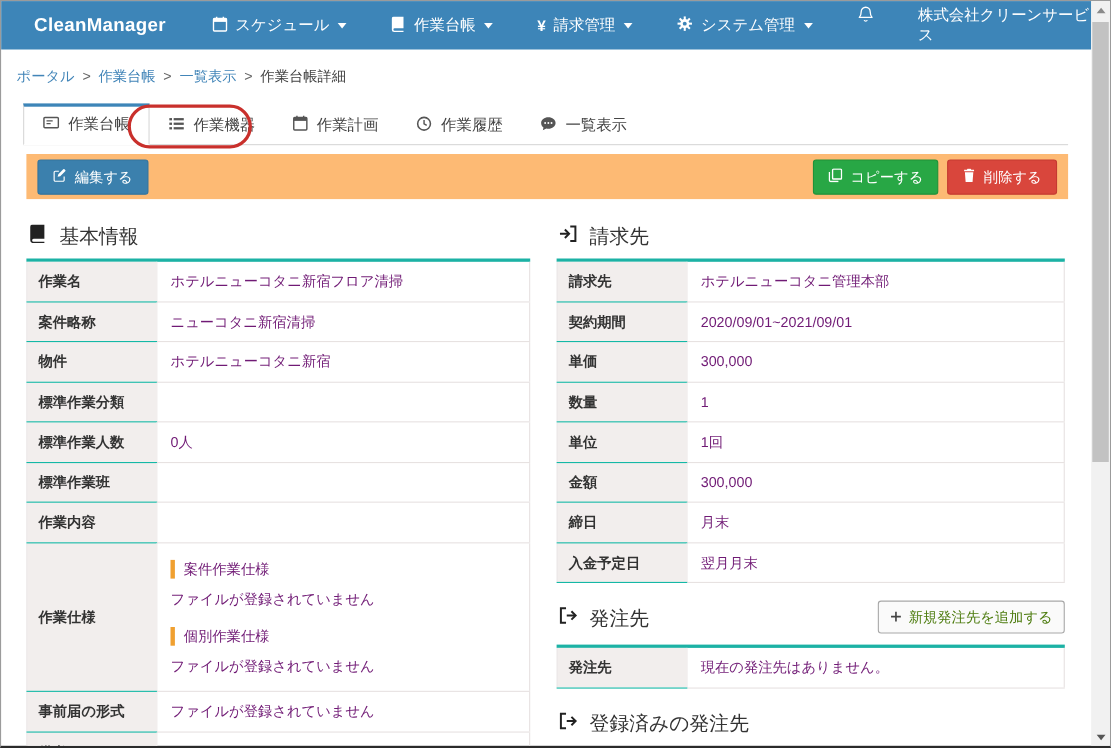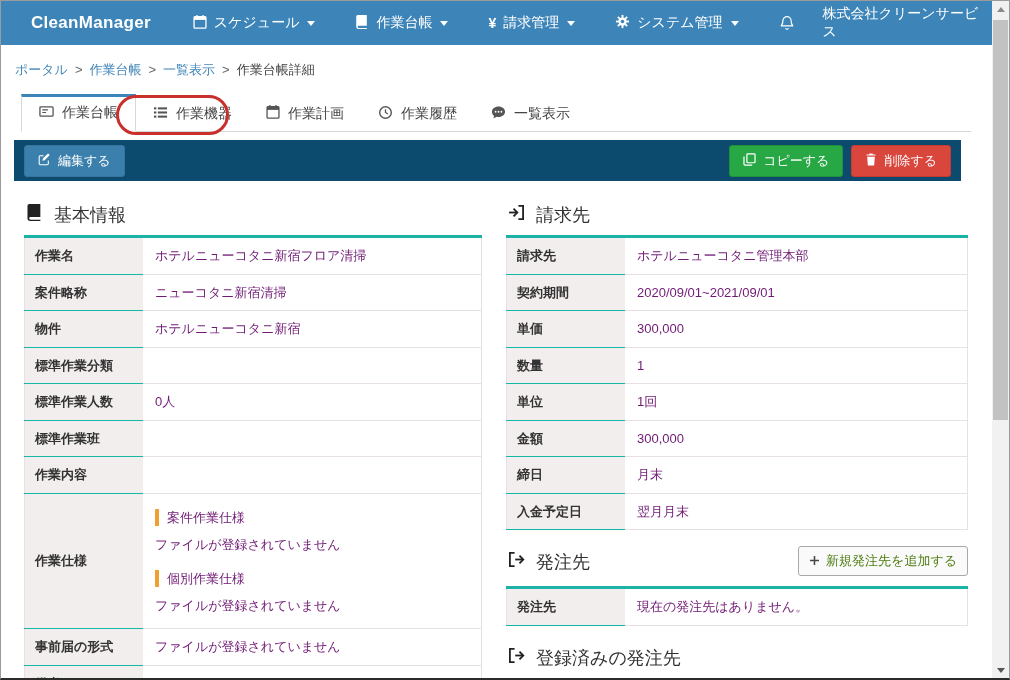--- a/index.html
+++ b/index.html
@@ -11,38 +11,38 @@
   }
   .app { width:991px; }
 
   
   .navbar { height:44px; background:#3d85b8; display:flex; align-items:center; color:#fff; padding-left:30px; }
   .brand { font-size:17px; font-weight:bold; margin-right:42px; letter-spacing:.3px; cursor:pointer; }
   .nav-item { display:flex; align-items:center; gap:7px; margin-right:40px; font-size:14px; cursor:pointer; white-space:nowrap; }
   .nav-item svg, .nav-item .yen { flex:none; }
   .yen { font-size:14px; font-weight:bold; }
   .caret { width:0; height:0; border-left:4px solid transparent; border-right:4px solid transparent; border-top:5px solid #fff; margin-left:1px; }
-  .nav-right { margin-left:auto; display:flex; align-items:center; gap:28px; }
+  .nav-right { margin-left:auto; display:flex; gap:40px; }
   .company { font-size:14px; cursor:pointer; }
   .bell { cursor:pointer; display:flex; }
 
   
   .breadcrumb { padding:16px 0 0 14px; font-size:13px; color:#444; }
   .breadcrumb a { color:#4285b8; text-decoration:none; cursor:pointer; }
   .bc-sep { margin:0 7px; color:#666; }
 
   
   .tabbar { margin:15px 0 0 20px; width:950px; display:flex; border-bottom:1px solid #d8d8d8; }
   .tab { display:flex; align-items:center; gap:8px; padding:10px 17px 9px; font-size:14px; color:#454545; cursor:pointer; margin-bottom:-1px; }
   .tab svg { color:#555; }
   .tab.active { background:#fff; border:1px solid #d8d8d8; border-bottom:1px solid #fff; border-top:3px solid #3d85b8; padding-top:7px; }
   .annotation { position:absolute; left:115px; top:94px; width:113px; height:40px; border:3px solid #c9302c; border-radius:20px; pointer-events:none; }
 
   
-  .actionbar { margin:8px 0 0 13px; width:947px; height:41px; background:#0c4a6e; display:flex; align-items:center; padding:0 10px; }
+  .actionbar { margin:8px 0 0 23px; width:947px; height:41px; background:#fdba74; display:flex; align-items:center; padding:0 10px; }
   .btn { display:inline-flex; align-items:center; gap:7px; font-size:13px; padding:6px 13px; border-radius:3px; color:#fff; border:1px solid transparent; cursor:pointer; white-space:nowrap; }
   .btn svg { flex:none; }
   .btn-edit { background:#3b80ad; border-color:#35749d; }
   .btn-copy { background:#28a745; border-color:#209138; margin-left:auto; }
   .btn-del  { background:#d9463c; border-color:#c53a31; margin-left:8px; }
 
   
   .content { display:flex; gap:24px; margin:20px 0 0 23px; align-items:flex-start; }
   .col-left { width:458px; }
   .col-right { width:462px; }

